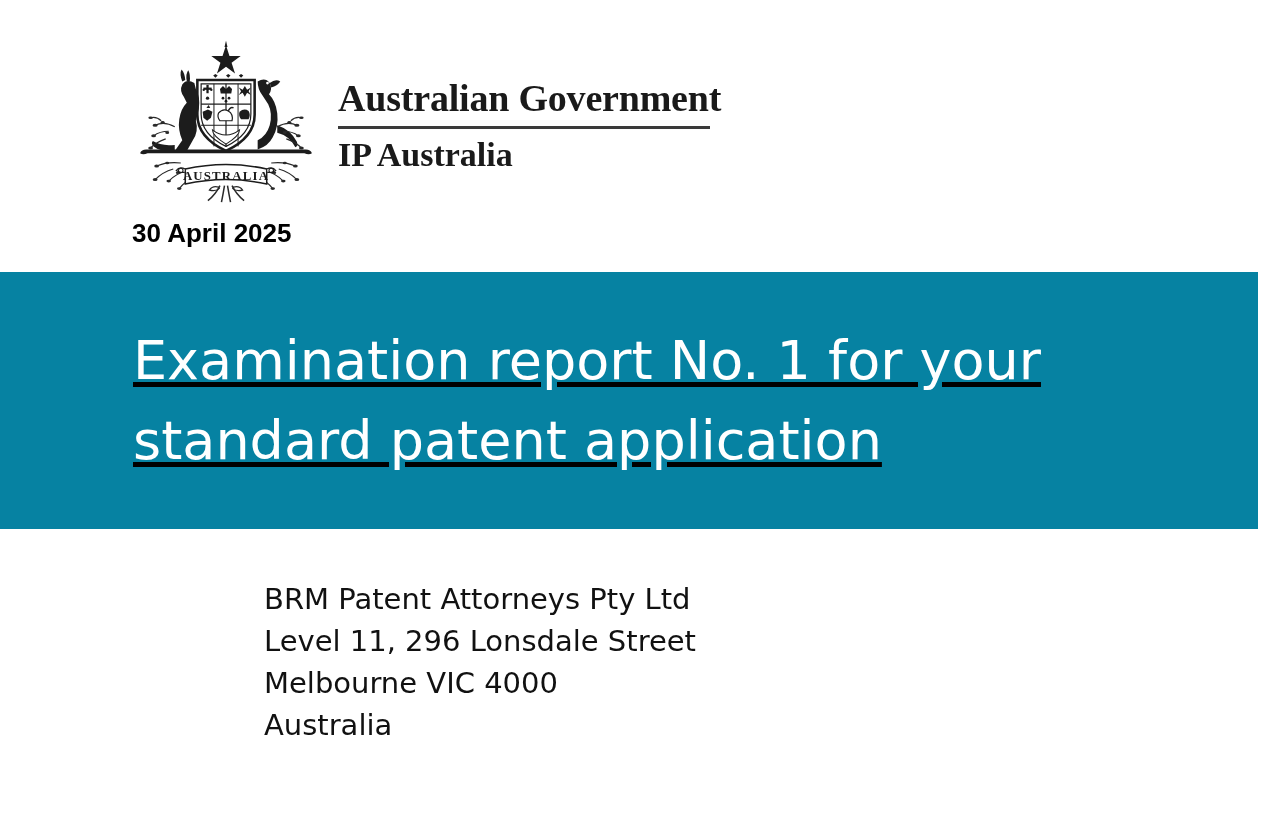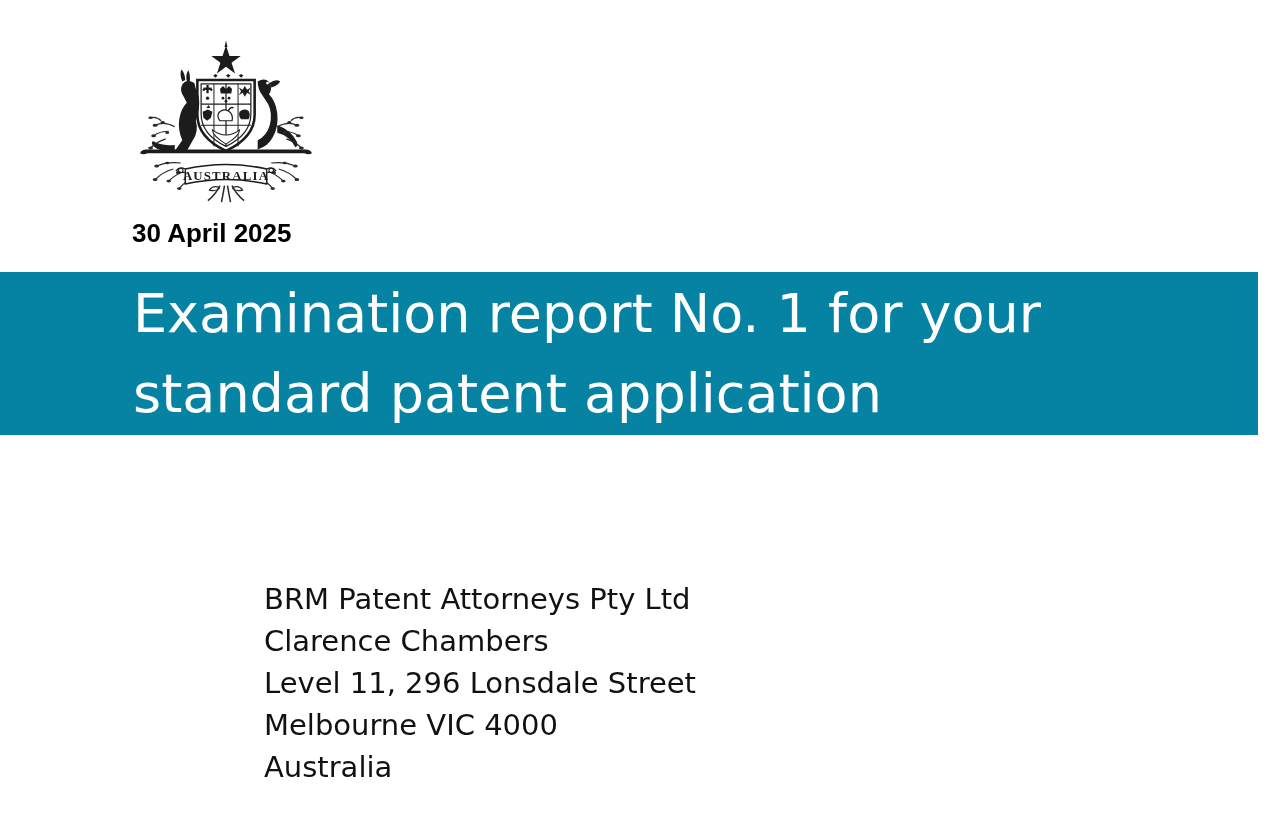--- a/index.html
+++ b/index.html
@@ -71,28 +71,29 @@
     color: #000000;
     white-space: nowrap;
   }
 
   
   #title-banner {
     position: absolute;
     left: 0;
     top: 272px;
     width: 1258px;
-    height: 163px;
+    height: 257px;
     background: #0682A2;
     box-sizing: border-box;
     padding-left: 133px;
     padding-right: 40px;
     display: flex;
     flex-direction: column;
     justify-content: center;
+    text-decoration: underline;
   }
   #banner-title {
     font-family: "DejaVu Sans", sans-serif;
     font-weight: 400;
     font-size: 54px;
     line-height: 1.48;
     color: #ffffff;
     max-width: 960px;
   }
 
@@ -229,27 +230,31 @@
         <path d="M128 198 Q126 210 124 220"></path>
         <path d="M132 198 Q134 210 136 220"></path>
       </g>
       <g fill="none" stroke="#2a2a2a" stroke-width="1.6">
         <path d="M120 200 Q112 198 108 204 Q116 206 121 202 Z"></path>
         <path d="M140 200 Q148 198 152 204 Q144 206 139 202 Z"></path>
       </g>
     </svg>
   </div>
 
+  <div id="wordmark">
+    <div class="wm-line1">Australian Government</div>
+    <div class="wm-rule"></div>
+    <div class="wm-line2">IP Australia</div>
+  </div>
 </div>
 
 <div id="doc-date">30 April 2025</div>
 
 <div id="title-banner" style="background: rgb(6, 130, 162);">
   <h1 id="banner-title" style="color: rgb(255, 255, 255);">Examination report No. 1 for your standard patent application</h1>
 </div>
 
 <div id="address-block">
   <div id="address-name">BRM Patent Attorneys Pty Ltd</div>
-  <div class="addr-line">Clarence Chambers</div>
   <div class="addr-line">Level 11, 296 Lonsdale Street</div>
   <div class="addr-line">Melbourne VIC 4000</div>
   <div class="addr-line">Australia</div>
 </div>
 
 </body></html>

